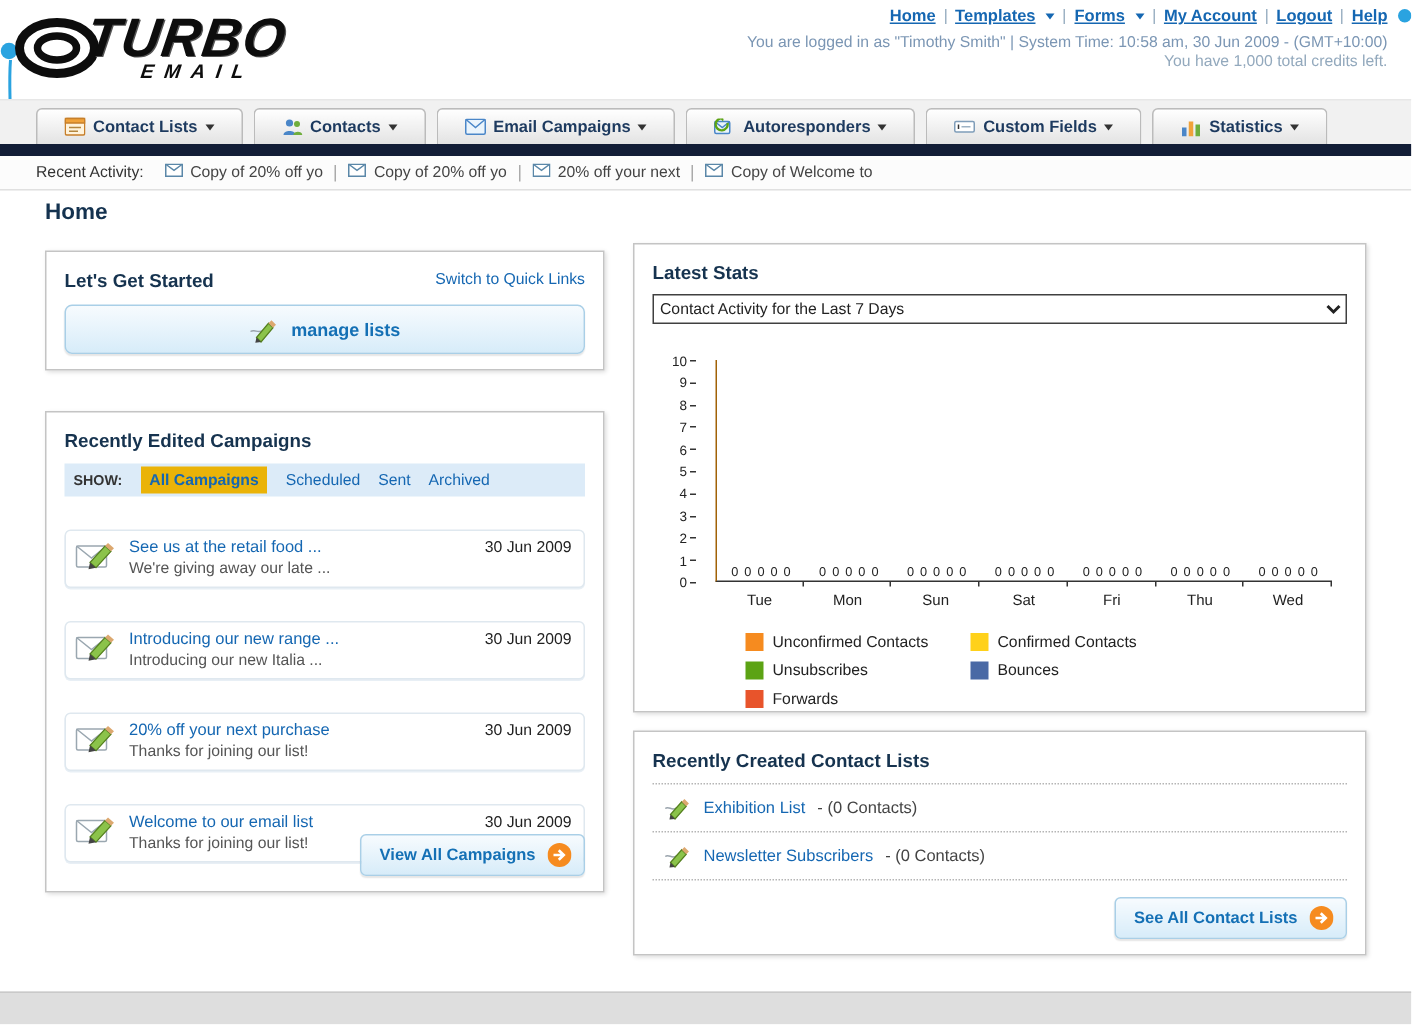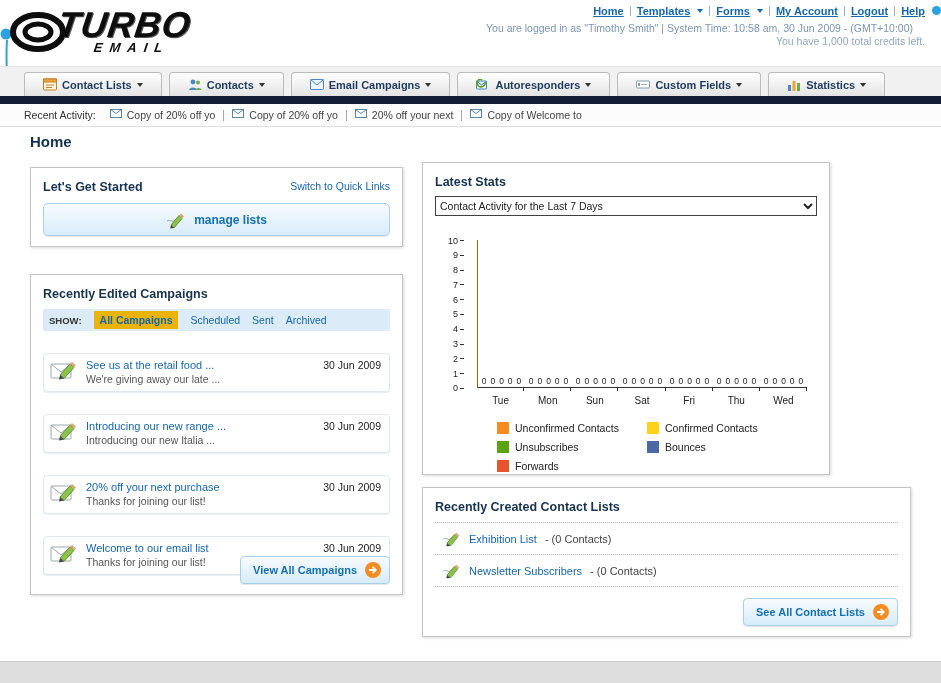--- a/index.html
+++ b/index.html
@@ -17,21 +17,21 @@
   .left-decor { position:absolute; left:0; top:26px; }
   .right-dot { position:absolute; top:6px; right:0; width:9px; height:9px; border-radius:50%;
                background:#2aa3e0; }
 
   .top-links { position:absolute; top:5px; right:16px; font-size:11px; display:flex;
                align-items:center; gap:6px; }
   .toplink { color:#1567b2; text-decoration:underline; cursor:pointer; font-weight:bold; }
   .tl-sep { width:1px; height:10px; background:#9db2c4; display:inline-block; }
   .caret-sm { display:inline-block; width:0; height:0; border-left:3px solid transparent;
               border-right:3px solid transparent; border-top:4px solid #1567b2; margin-left:1px; }
-  .login-line { position:absolute; top:22px; right:28px; font-size:10.5px; color:#7b96b4; }
+  .login-line { position:absolute; top:22px; right:16px; font-size:10.5px; color:#7b96b4; }
   .credits-line { position:absolute; top:35px; right:16px; font-size:10.5px; color:#93a9bd; }
 
   
   .tabstrip { position:absolute; top:66px; left:0; right:0; height:30px; background:#f1f1f1;
               border-top:1px solid #e7e7e7; display:flex; align-items:flex-end;
               padding-left:24px; gap:7px; }
   .tab { display:flex; align-items:center; gap:5px; padding:0 18px; height:24px;
          background:linear-gradient(#ffffff,#e3e3e3); border:1px solid #bbb; border-bottom:none;
          border-radius:4px 4px 0 0; font-size:11px; font-weight:bold; color:#1d3a5f;
          cursor:pointer; white-space:nowrap; }
@@ -76,21 +76,21 @@
   .camp-text { flex:1; }
   .camp-title { font-size:11px; color:#1567b2; }
   .camp-sub { font-size:10.5px; color:#555; margin-top:2px; }
   .camp-date { font-size:10.5px; color:#222; }
   .pill-btn { display:inline-flex; align-items:center; gap:8px;
               background:linear-gradient(#f7fbfe,#d7ecf9); border:1px solid #a9cfe7;
               border-radius:4px; padding:5px 8px 5px 12px; font-size:11px; font-weight:bold;
               color:#1470b5; cursor:pointer; box-shadow:0 1px 1px rgba(0,0,0,0.1); }
   .btn-br { position:absolute; right:12px; bottom:10px; }
 
-  #stats { top:162px; left:422px; width:408px; height:313px; }
+  #stats { top:162px; left:422px; width:489px; height:313px; }
   .stats-select { margin-top:7px; width:100%; height:20px; font-size:10.5px;
                   font-family:"Liberation Sans", sans-serif; border:1px solid #404040;
                   color:#222; background:#fff; }
   .chart-wrap { margin:24px 10px 0 42px; }
   .plot { position:relative; height:148px; border-left:1px solid #a16207;
           border-bottom:1px solid #333; }
   .y-axis { position:absolute; left:-30px; top:-4px; height:157px; display:flex;
             flex-direction:column; justify-content:space-between; align-items:flex-end; }
   .ytick { display:flex; align-items:center; gap:2px; font-size:9px; color:#222; height:9px; }
   .tickmark { width:4px; height:1px; background:#333; display:inline-block; }

